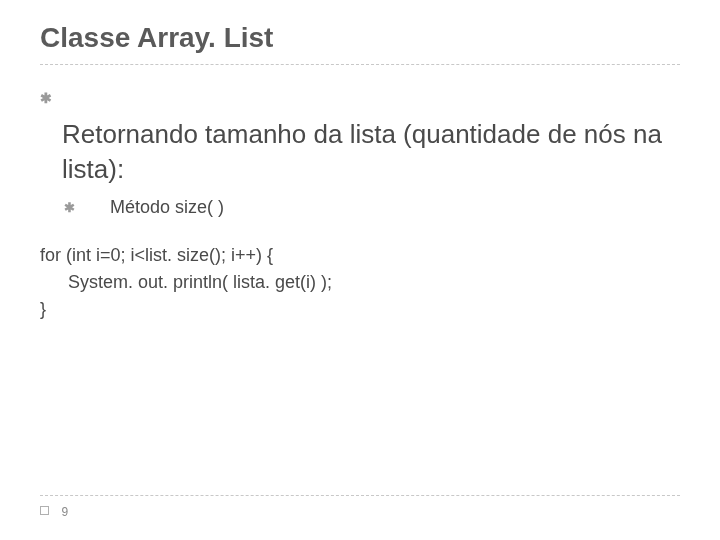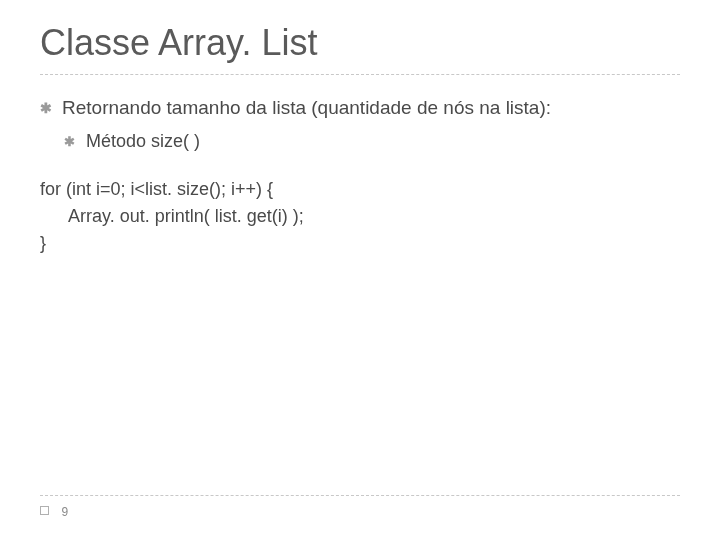--- a/index.html
+++ b/index.html
@@ -9,22 +9,22 @@
       background: #ffffff;
       font-family: Arial, Helvetica, sans-serif;
       color: #4a4a4a;
       position: relative;
       overflow: hidden;
     }
     .slide {
       padding: 22px 40px 0 40px;
     }
     .title {
-      font-size: 36px;
-      font-weight: 400;
+      font-size: 28px;
+      font-weight: 700;
       color: #5a5a5a;
       padding-bottom: 10px;
     }
     .title-divider {
       border: none;
       border-top: 1px dashed #c8c8c8;
       margin: 0 0 20px 0;
     }
     .bullet-item {
       display: flex;
@@ -35,23 +35,24 @@
       flex-shrink: 0;
       width: 14px;
       margin-top: 6px;
       margin-right: 8px;
       color: #9a9a9a;
       font-size: 14px;
       font-weight: bold;
       line-height: 1;
     }
     .bullet-text {
-      font-size: 19px;
+      font-size: 26px;
       line-height: 1.35;
       color: #4a4a4a;
+      margin-top: 32px;
     }
     .sub-bullet {
       display: flex;
       align-items: flex-start;
       margin-left: 24px;
       margin-top: 10px;
       margin-bottom: 24px;
     }
     .sub-bullet-icon {
       flex-shrink: 0;
@@ -59,20 +60,21 @@
       margin-top: 4px;
       margin-right: 8px;
       color: #9a9a9a;
       font-size: 13px;
       font-weight: bold;
       line-height: 1;
     }
     .sub-bullet-text {
       font-size: 18px;
       color: #4a4a4a;
+      margin-left: 24px;
     }
     .code-block {
       font-size: 18px;
       line-height: 1.5;
       color: #4a4a4a;
       margin-top: 14px;
     }
     .code-line-indent {
       padding-left: 28px;
     }
@@ -115,21 +117,21 @@
     <span class="bullet-text">Retornando tamanho da lista (quantidade de nós na lista):</span>
   </div>
 
   <div class="sub-bullet">
     <span class="sub-bullet-icon">✱</span>
     <span class="sub-bullet-text">Método size( )</span>
   </div>
 
   <div class="code-block">
     <div>for (int i=0; i&lt;list. size(); i++) {</div>
-    <div class="code-line-indent">Array. out. println( list. get(i) );</div>
+    <div class="code-line-indent">System. out. println( lista. get(i) );</div>
     <div>}</div>
   </div>
 </div>
 
 <div class="footer">
   <hr class="footer-divider">
   <div>
     <span class="footer-box-icon"></span>
     <span class="page-number" style="padding-left:0">9</span>
   </div>

